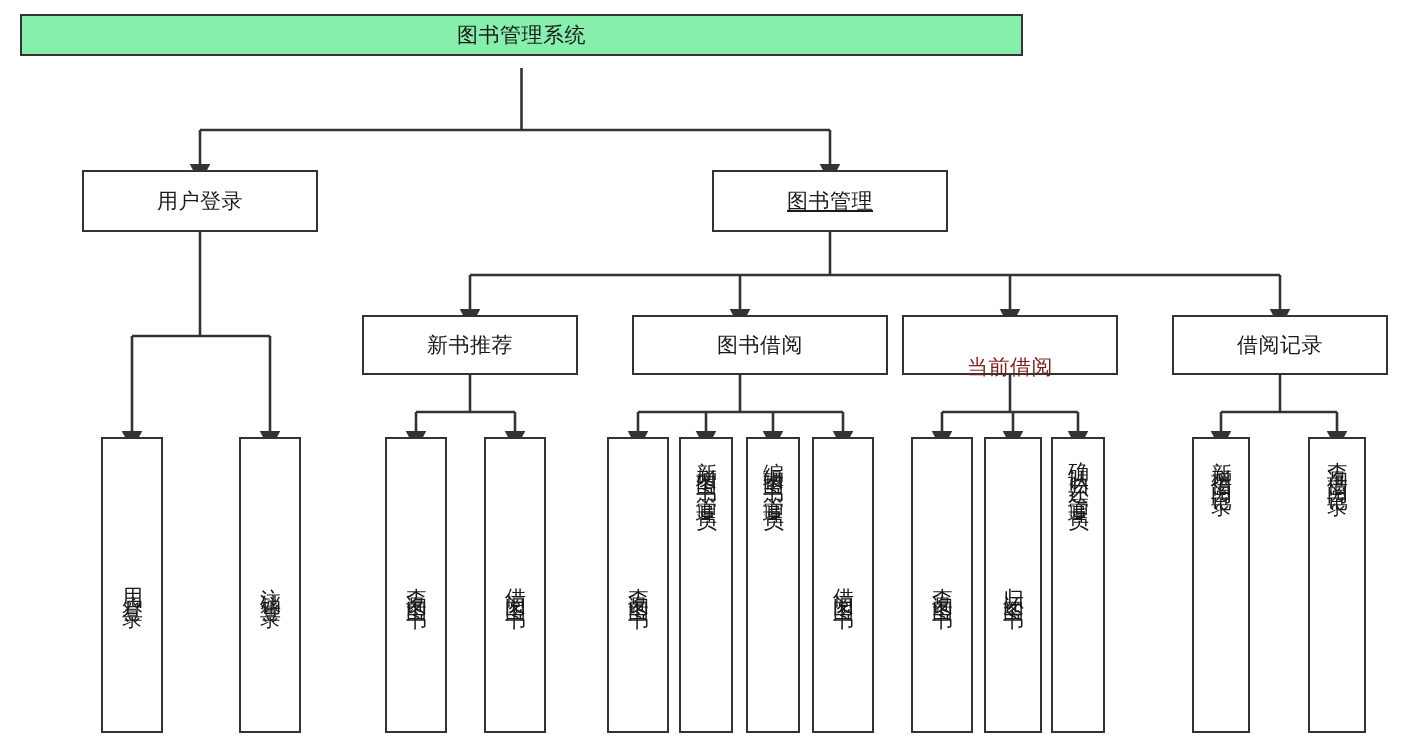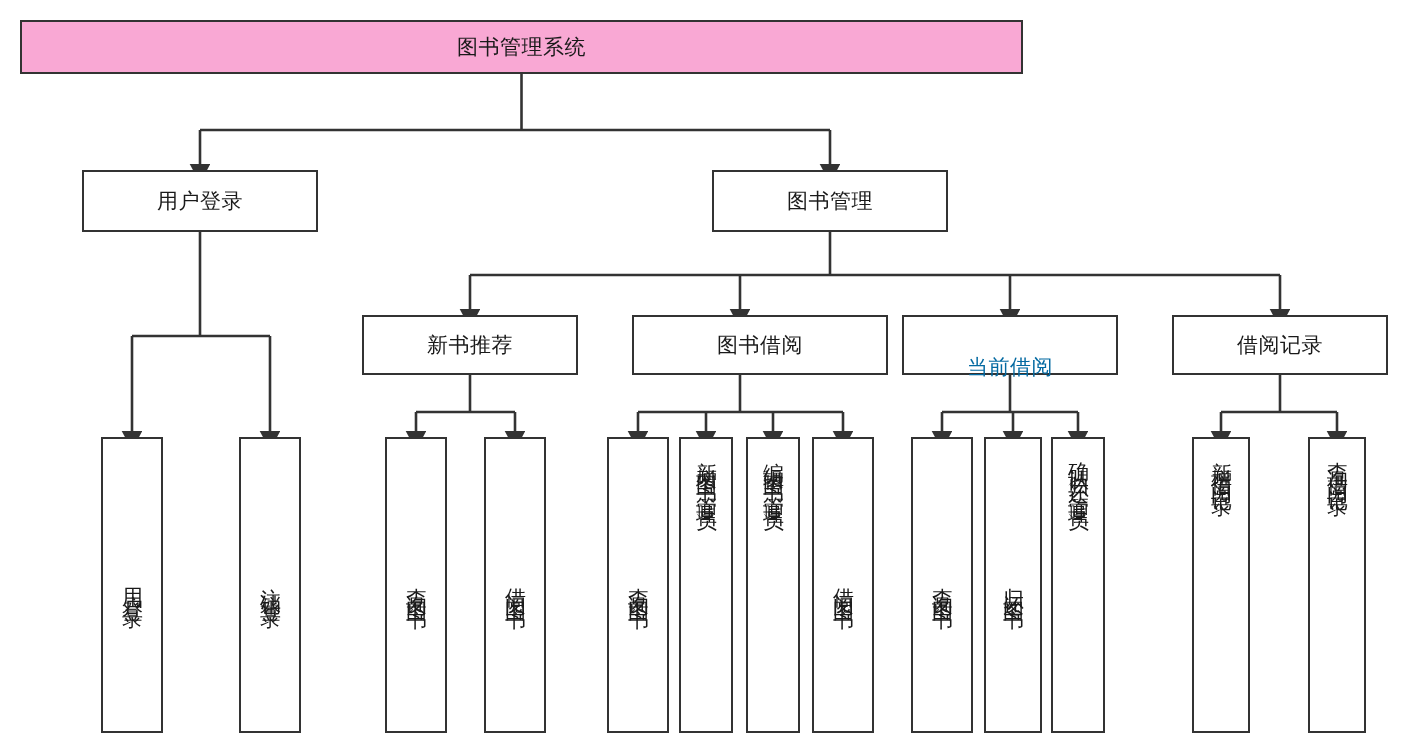--- a/index.html
+++ b/index.html
@@ -112,37 +112,37 @@
         <path d="M1013,412 L1013,436" marker-end="url(#arrowhead)"></path>
         <path d="M1078,412 L1078,436" marker-end="url(#arrowhead)"></path>
         <path d="M1280,375 L1280,412"></path>
         <path d="M1221,412 L1337,412"></path>
         <path d="M1221,412 L1221,436" marker-end="url(#arrowhead)"></path>
         <path d="M1337,412 L1337,436" marker-end="url(#arrowhead)"></path>
       </g>
   </svg>
 
   <div id="nodes">
-      <div class="node" style="left: 20px; top: 20px; width: 1003px; height: 54px; border-color: rgb(51, 51, 51); background: #f9a8d4;">
+      <div class="node" style="left: 20px; top: 14px; width: 1003px; height: 42px; border-color: rgb(51, 51, 51); background: #86efac;">
         <span class="node-label" style="color: rgb(26, 26, 26);">图书管理系统</span>
       </div>
       <div class="node" style="left: 82px; top: 170px; width: 236px; height: 62px; border-color: rgb(51, 51, 51); background: rgb(255, 255, 255);">
         <span class="node-label" style="color: rgb(26, 26, 26);">用户登录</span>
       </div>
       <div class="node" style="left: 712px; top: 170px; width: 236px; height: 62px; border-color: rgb(51, 51, 51); background: rgb(255, 255, 255);">
-        <span class="node-label" style="color: rgb(26, 26, 26);">图书管理</span>
+        <span class="node-label" style="color: rgb(26, 26, 26); text-decoration: underline;">图书管理</span>
       </div>
       <div class="node" style="left: 362px; top: 315px; width: 216px; height: 60px; border-color: rgb(51, 51, 51); background: rgb(255, 255, 255);">
         <span class="node-label" style="color: rgb(26, 26, 26);">新书推荐</span>
       </div>
       <div class="node" style="left: 632px; top: 315px; width: 256px; height: 60px; border-color: rgb(51, 51, 51); background: rgb(255, 255, 255);">
         <span class="node-label" style="color: rgb(26, 26, 26);">图书借阅</span>
       </div>
       <div class="node" style="left: 902px; top: 315px; width: 216px; height: 60px; border-color: rgb(51, 51, 51); background: rgb(255, 255, 255);">
-        <span class="node-label" style="color: #0369a1; margin-top: 45px;">当前借阅</span>
+        <span class="node-label" style="color: #7f1d1d; margin-top: 45px;">当前借阅</span>
       </div>
       <div class="node" style="left: 1172px; top: 315px; width: 216px; height: 60px; border-color: rgb(51, 51, 51); background: rgb(255, 255, 255); align-items: center;">
         <span class="node-label" style="color: rgb(26, 26, 26);">借阅记录</span>
       </div>
       <div class="node leaf centered" style="left: 101px; top: 437px; width: 62px; height: 296px; border-color: rgb(51, 51, 51); background: rgb(255, 255, 255);">
         <span class="node-label" style="color: rgb(26, 26, 26);">用户登录</span>
       </div>
       <div class="node leaf centered" style="left: 239px; top: 437px; width: 62px; height: 296px; border-color: rgb(51, 51, 51); background: rgb(255, 255, 255);">
         <span class="node-label" style="color: rgb(26, 26, 26);">注销登录</span>
       </div>

